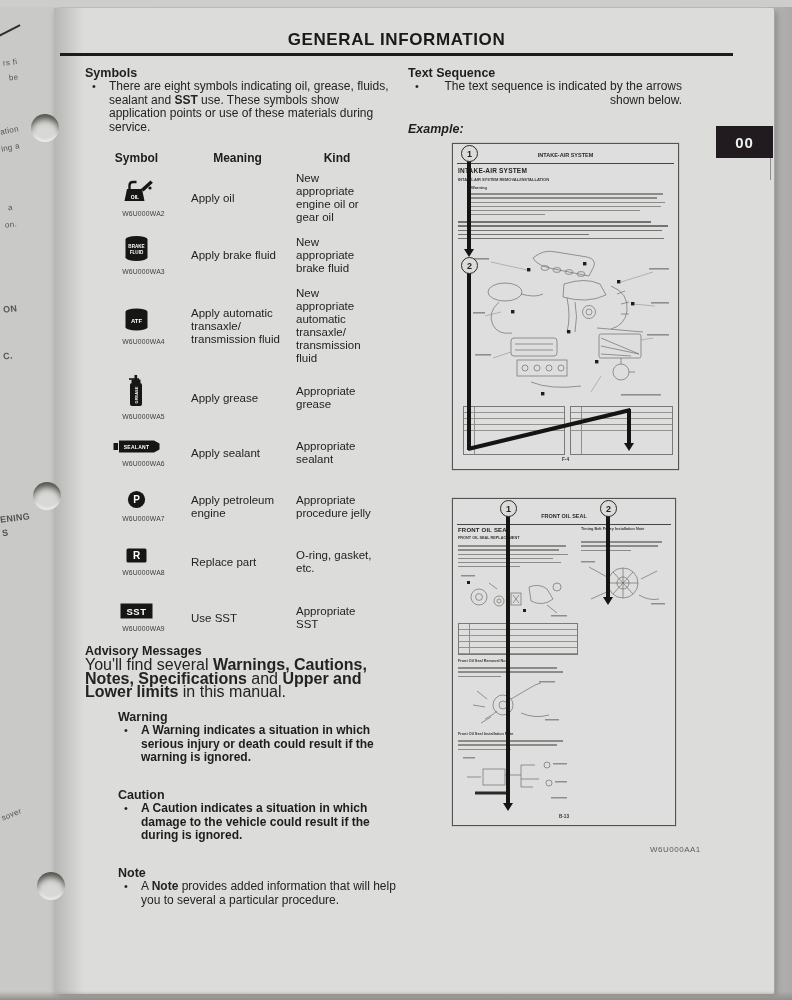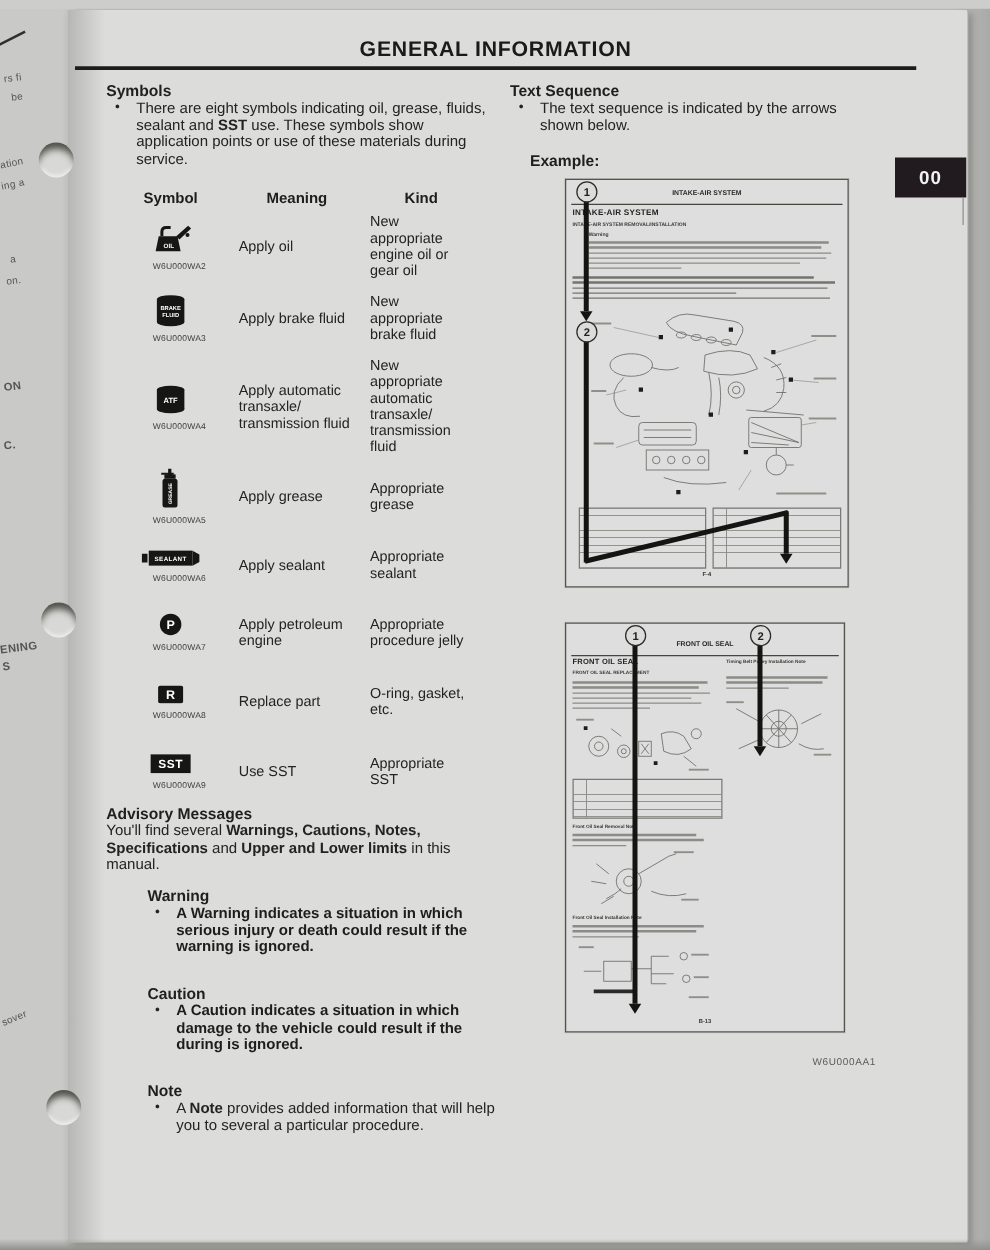--- a/index.html
+++ b/index.html
@@ -36,21 +36,21 @@
         font-size:15px;font-weight:bold;letter-spacing:1px;color:#1d1d1b;}
   .tab{position:absolute;left:716px;top:126px;width:57px;height:32px;background:#211a1e;
         color:#f2f2f0;font-weight:bold;font-size:15px;display:flex;align-items:center;justify-content:center;letter-spacing:1px;}
   .tabline{position:absolute;left:770px;top:158px;width:1px;height:22px;background:#8d8d8b;}
 
   
   .sec-h{position:absolute;font-size:12.5px;font-weight:bold;color:#1f1f1d;}
   .bullet-row{position:absolute;display:flex;font-size:12px;line-height:13.5px;color:#232321;}
   .bdot{width:17px;flex:none;font-size:11px;}
   .btext b{font-weight:bold;}
-  .para{position:absolute;font-size:12px;line-height:13.5px;color:#232321;}
+  .para{position:absolute;font-size:16px;line-height:13.5px;color:#232321;}
   .bold-all{font-weight:bold;color:#1d1d1b;}
 
   
   .symtable{position:absolute;left:88px;top:147px;border-collapse:collapse;table-layout:fixed;}
   .symtable,".symtable" td,.symtable th,.symtable td{border:1.4px solid #1d1d1b;}
   .symtable th{font-size:12px;font-weight:bold;padding:3px 2px;color:#1d1d1b;background:#dcdcda;}
   .symtable td{font-size:11.5px;line-height:13px;padding:4px 6px;vertical-align:middle;color:#232321;}
   td.symcell{text-align:center;padding:4px 2px;}
   .iconwrap{display:flex;justify-content:center;align-items:flex-end;min-height:28px;}
   .symcode{font-size:6.8px;color:#3c3c3a;margin-top:3px;padding-left:14px;letter-spacing:.2px;}
@@ -270,23 +270,23 @@
 
     <div class="sec-h" style="left:118px;top:866px;">Note</div>
     <div class="bullet-row" style="left:124px;top:880px;width:276px;">
       <span class="bdot">•</span>
       <span class="btext"><span>A </span><b>Note</b><span> provides added information that will help you to several a particular procedure.</span></span>
     </div>
 
     <div class="sec-h" style="left:408px;top:66px;">Text Sequence</div>
     <div class="bullet-row" style="left:415px;top:80px;width:278px;">
       <span class="bdot">•</span>
-      <span class="btext" style="width:250px;">The text sequence is indicated by the arrows shown below.</span>
-    </div>
-    <div class="sec-h" style="left:424px;top:122px;">Example:</div>
+      <span class="btext" style="width:250px;text-align:right;">The text sequence is indicated by the arrows shown below.</span>
+    </div>
+    <div class="sec-h" style="left:408px;top:122px;font-style:italic;">Example:</div>
 
     <div class="figure" style="left:452px;top:143px;width:225px;height:325px;">
       <div class="cnum" style="left:8px;top:1px;">1</div>
       <div class="fig-banner" style="top:8px;font-size:5.5px;">INTAKE-AIR SYSTEM</div>
       <div class="fig-rule" style="left:4px;right:4px;top:19px;"></div>
       <div class="fig-h" style="left:5px;top:23px;font-size:6.5px;">INTAKE-AIR SYSTEM</div>
       <div class="fig-sub" style="left:5px;top:33px;font-size:4px;">INTAKE-AIR SYSTEM REMOVAL/INSTALLATION</div>
       <div class="fig-sub" style="left:18px;top:41px;font-size:4px;">Warning</div>
 
       <div class="lines" style="left:18px;top:47px;width:196px;">

